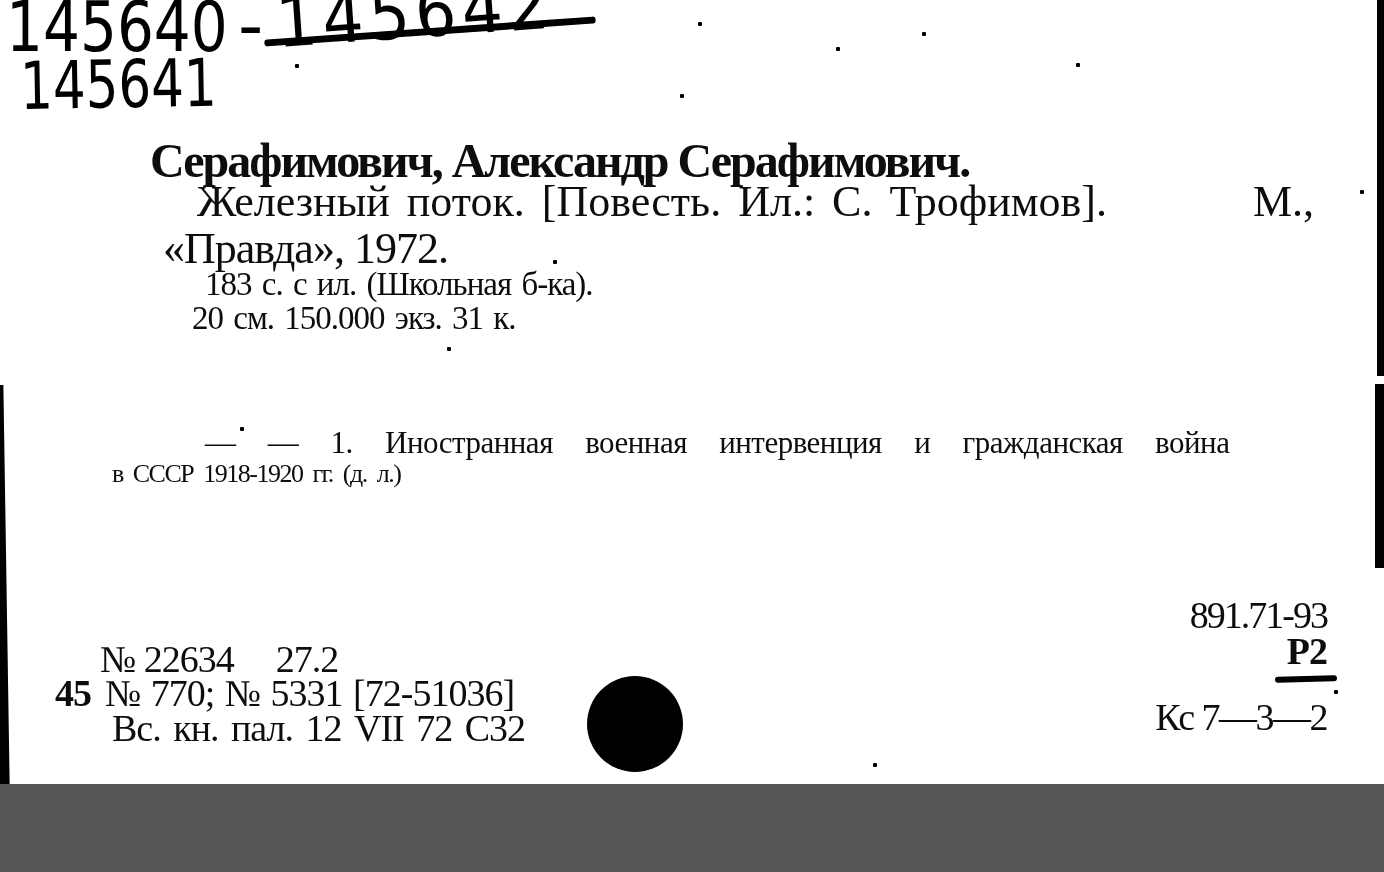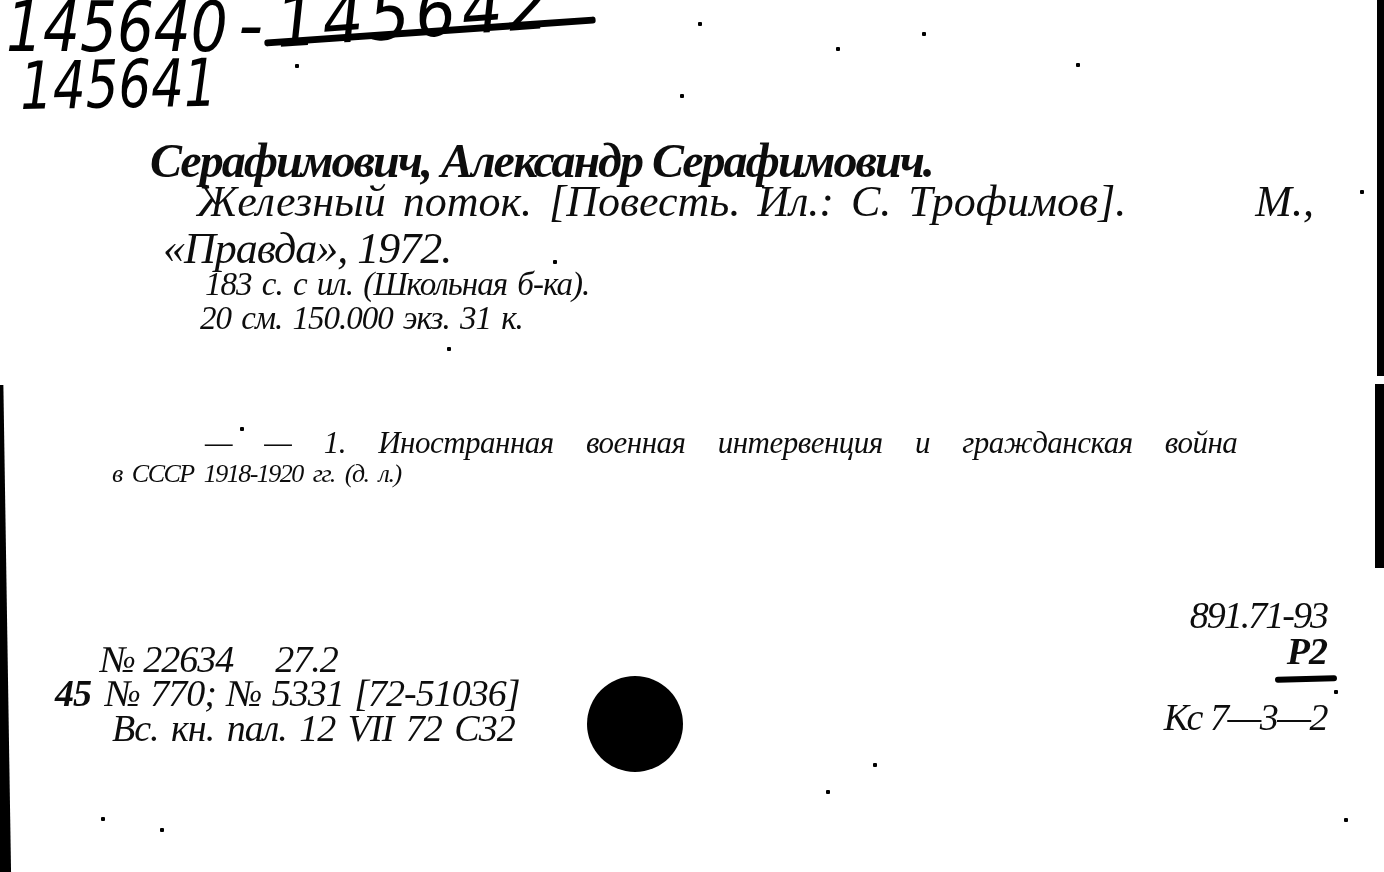--- a/index.html
+++ b/index.html
@@ -1,38 +1,37 @@
 <!DOCTYPE html>
 <html><head>
 <meta charset="utf-8">
 <style>
   html,body { margin:0; padding:0; background:#555; }
   .page {
-    position:relative; width:1384px; height:872px;
+    position:relative; width:1384px; height:784px;
     background:#ffffff; overflow:hidden;
     font-family:"Liberation Serif","DejaVu Serif",serif;
     color:#0d0d0d;
-    font-style:italic;
   }
   .abs { position:absolute; white-space:nowrap; line-height:1.12; }
 
   
   .hw { font-family:"DejaVu Sans",sans-serif; color:#000; font-weight:400; transform-origin:0 50%; }
   .hw-a   { left:6px;   top:-12px; font-size:70px; transform:scaleX(.83); }
   .hw-dash{ left:238px; top:-14px; font-size:70px; }
   .hw-b   { left:276px; top:-16px; font-size:70px; letter-spacing:6px; transform:rotate(-4deg) scaleX(.92); }
   .hw-c   { left:20px;  top:50px;  font-size:66px; transform:rotate(-1deg) scaleX(.78); }
   .strike { left:264px; top:28px; width:332px; height:7px; background:#000; transform:rotate(-4deg); border-radius:3px; }
 
   
   .heading   { left:150px; top:134px; font-size:48px; font-weight:700; letter-spacing:-2px; }
   .titleline { left:197px; top:177px; width:1117px; font-size:44px; display:flex; justify-content:space-between; word-spacing:6px; }
   .publine   { left:163px; top:224px; font-size:44px; letter-spacing:-1px; }
   .collation { left:205px; top:266px; font-size:33px; letter-spacing:-1px; word-spacing:3px; }
-  .sizeline  { left:200px; top:300px; font-size:33px; letter-spacing:-1px; word-spacing:3px; }
+  .sizeline  { left:192px; top:300px; font-size:33px; letter-spacing:-1px; word-spacing:3px; }
 
   .noteA { left:205px; top:426px; font-size:31px; letter-spacing:-.5px; word-spacing:25px; }
   .noteB { left:112px; top:459px; font-size:26px; letter-spacing:-1.5px; word-spacing:5px; }
 
   
   .rcol { right:57px; text-align:right; font-size:38px; }
   .udc   { top:594px; letter-spacing:-2px; }
   .rser  { top:630px; font-weight:700; letter-spacing:-1px; }
   .runder{ position:absolute; left:1275px; top:676px; width:62px; height:6px; background:#000; transform:rotate(-1.5deg); border-radius:3px; }
   .rshelf{ top:696px; letter-spacing:-1.5px; }

